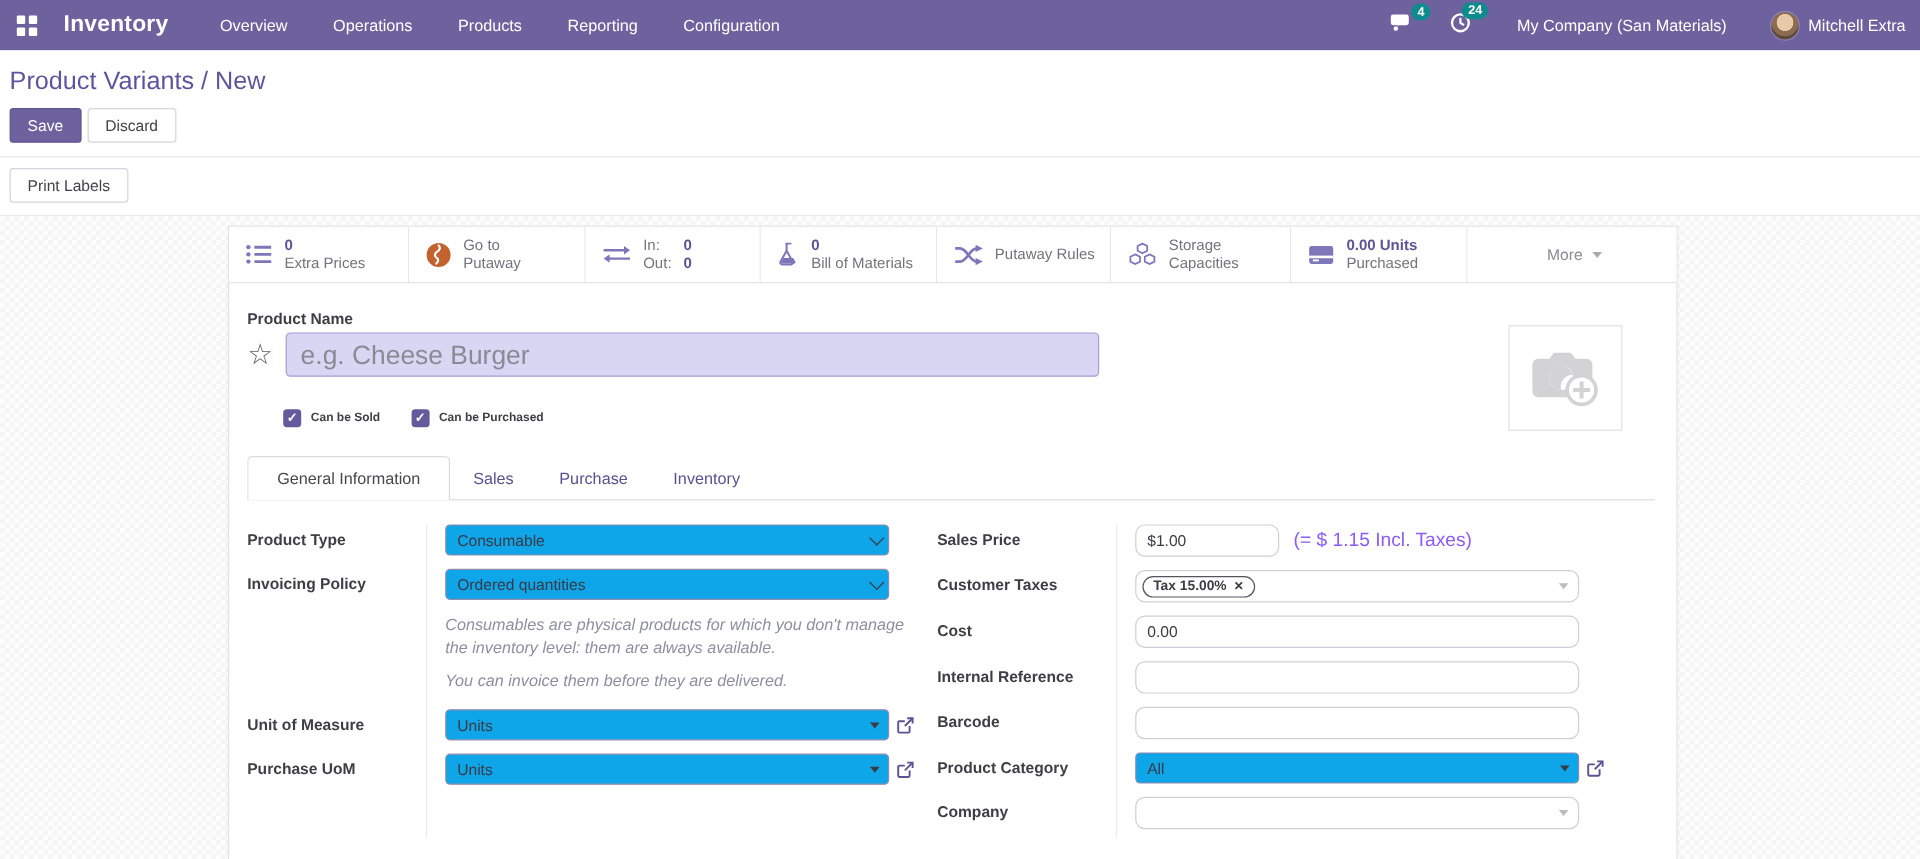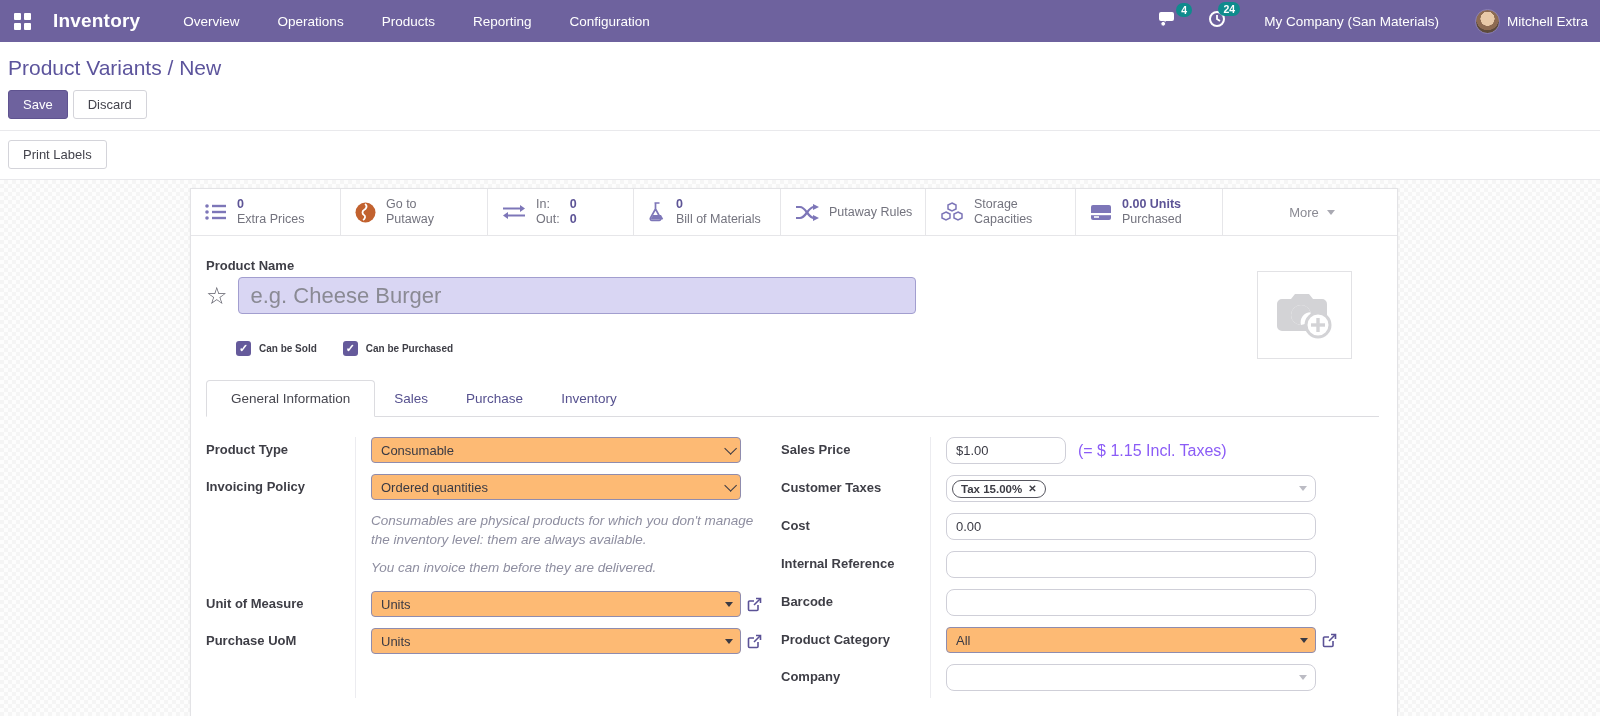--- a/index.html
+++ b/index.html
@@ -80,21 +80,21 @@
     border-radius:4px 4px 0 0; padding:10px 24px; background:#fff; }
 
   
   .form-cols { display:flex; padding-top:20px; }
   .group { position:relative; min-height:255px; }
   .group::before { content:""; position:absolute; left:149px; top:0; bottom:4px; width:1px; background:#ececf0; }
   .group-left { width:575px; flex:0 0 575px; }
   .group-right { flex:1; }
   .form-row { display:flex; margin-bottom:11px; align-items:flex-start; }
   .row-label { flex:0 0 165px; padding-top:5px; }
-  .o-select { width:370px; height:26px; background:#fdba74; border:1px solid #8f8cae; border-radius:4px;
+  .o-select { width:370px; height:26px; background:#0ea5e9; border:1px solid #8f8cae; border-radius:4px;
     display:flex; align-items:center; justify-content:space-between; padding:0 7px 0 9px; font-size:13px; color:#3a3a44; cursor:pointer; }
   .chev { width:9px; height:9px; border-right:1.6px solid #3a3a44; border-bottom:1.6px solid #3a3a44;
     transform:rotate(45deg) translateY(-3px); }
   .mini-caret { width:0; height:0; border-left:4px solid transparent; border-right:4px solid transparent; border-top:5px solid #3a3a44; }
   .field-with-link { display:flex; align-items:center; gap:6px; }
   .ext-link { cursor:pointer; display:flex; }
   .help-text { margin-left:165px; width:390px; font-size:13.5px; font-style:italic; color:#8e8ea0; line-height:19px; }
   .help-text p { margin-bottom:9px; }
   .t-input { height:27px; border:1px solid #cfcfd8; border-radius:8px; background:#fff; font-size:13px;
     padding:0 9px; color:#3a3a44; font-family:"Liberation Sans",sans-serif; }

